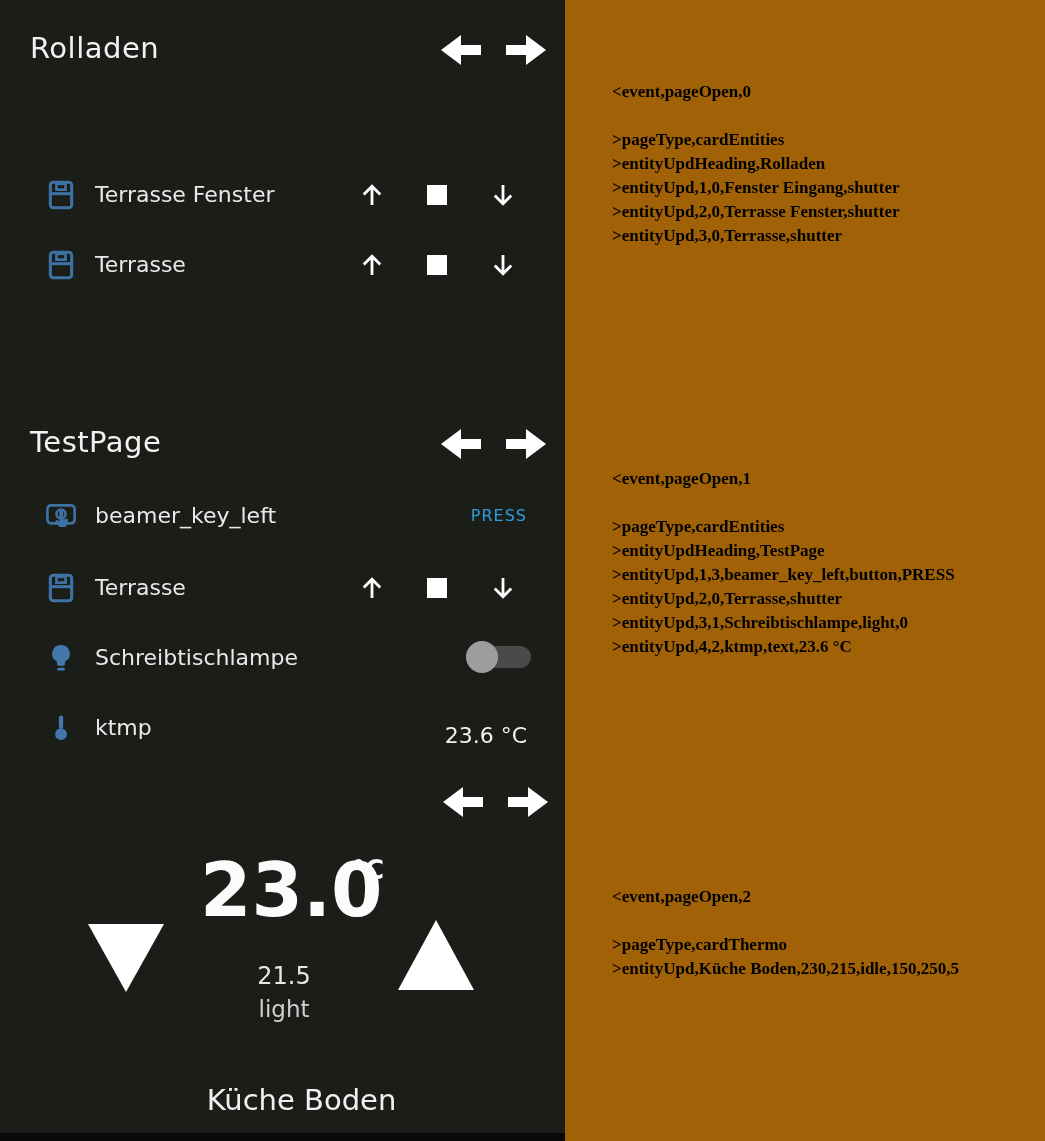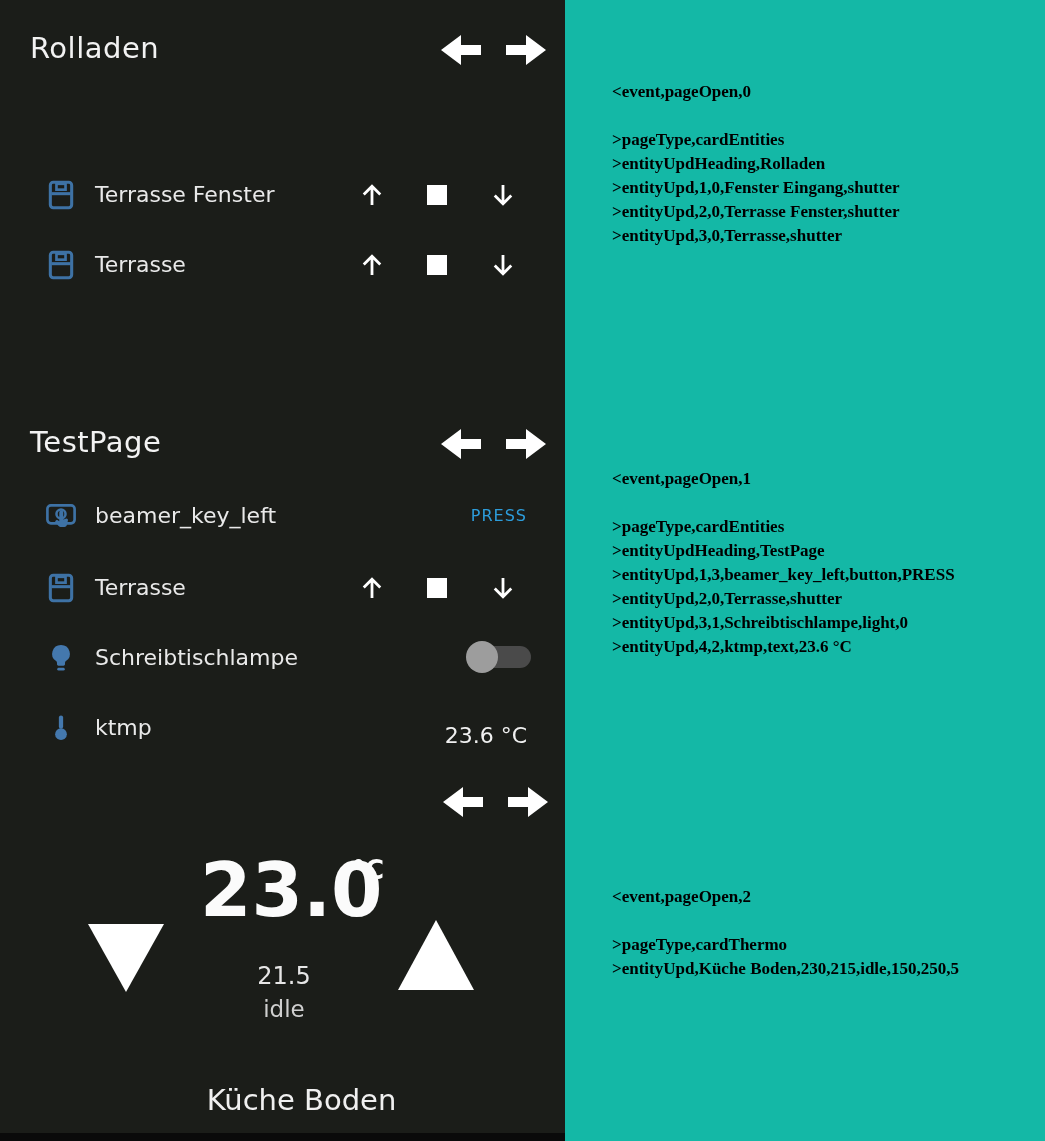--- a/index.html
+++ b/index.html
@@ -1,17 +1,17 @@
 <!DOCTYPE html>
 <html><head>
 <meta charset="utf-8">
 <style>
   * { margin:0; padding:0; box-sizing:border-box; }
   html,body { width:1045px; height:1141px; background:#ffffff; font-family:"DejaVu Sans","Liberation Sans",sans-serif; }
-  #stage { position:relative; width:1045px; height:1141px; overflow:hidden; background:#14b8a6; }
+  #stage { position:relative; width:1045px; height:1141px; overflow:hidden; background:#a16207; }
 
   
   .device-col { position:absolute; left:0; top:0; width:565px; height:1141px; background:#1b1d19; }
   .bottom-strip { position:absolute; left:0; top:1133px; width:565px; height:8px; background:#0a0a0a; }
 
   .panel-title { position:absolute; left:30px; font-size:29px; color:#f2f2f2; letter-spacing:0.5px; }
 
   .nav-arrow { position:absolute; width:40px; height:34px; }
 
   .erow { position:absolute; left:0; width:565px; height:48px; }
@@ -191,21 +191,21 @@
     <div class="temp-unit">°C</div>
 
     <div class="tri tri-down"><svg width="80" height="80" viewBox="0 0 80 80">
           <use href="#ico-tri-down"></use>
         </svg></div>
     <div class="tri tri-up"><svg width="80" height="80" viewBox="0 0 80 80">
           <use href="#ico-tri-up"></use>
         </svg></div>
 
     <div class="setpoint">21.5</div>
-    <div class="thermo-state">idle</div>
+    <div class="thermo-state">light</div>
     <div class="thermo-title">Küche Boden</div>
 
     <div class="bottom-strip"></div>
   </div>
 
   <div class="proto" id="proto1">
     <div class="pline">&lt;event,pageOpen,0</div>
     <div class="pline"></div>
     <div class="pline">&gt;pageType,cardEntities</div>
     <div class="pline">&gt;entityUpdHeading,Rolladen</div>

